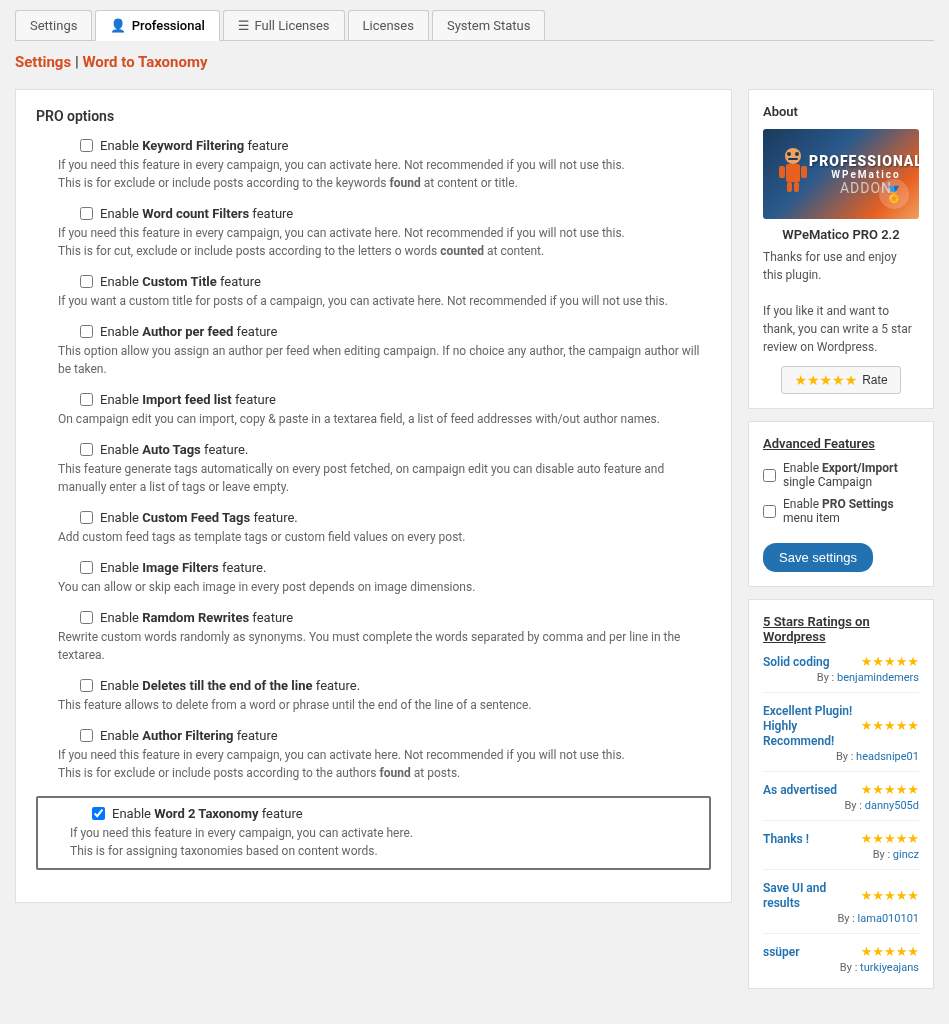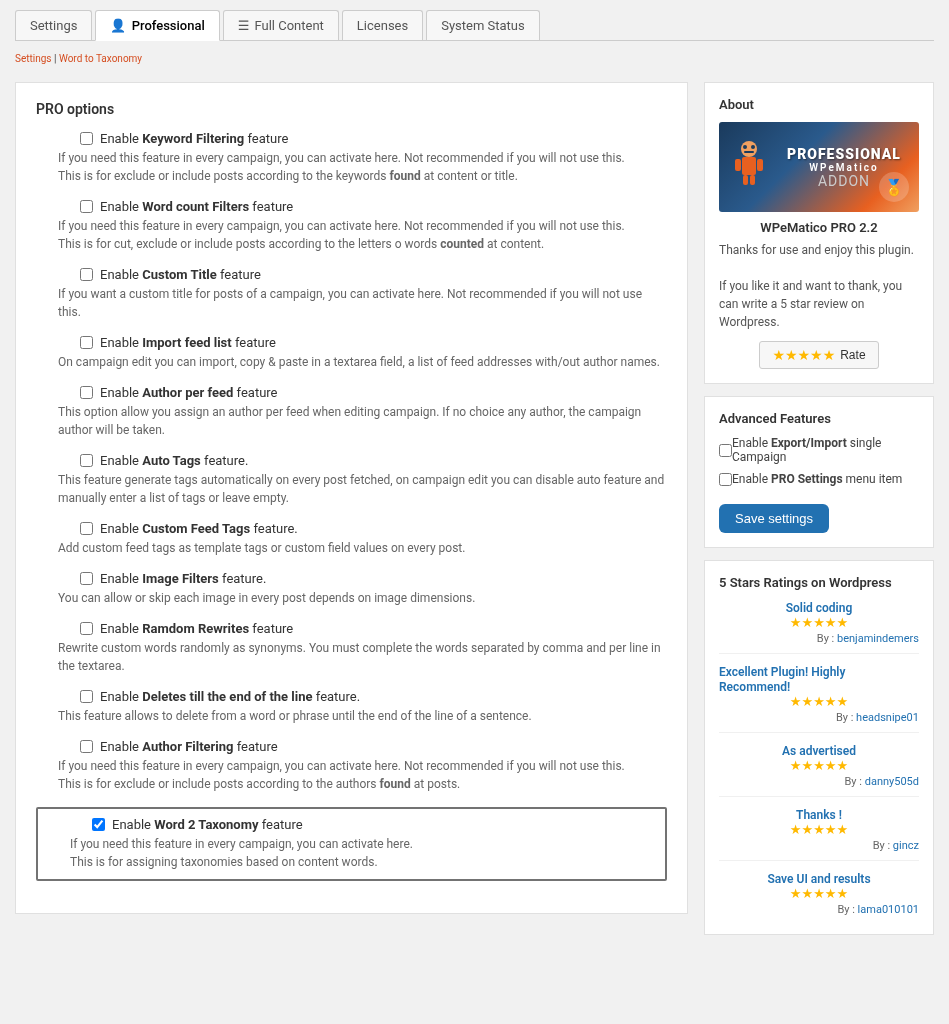--- a/index.html
+++ b/index.html
@@ -38,21 +38,22 @@
     .tab-item.active {
       background: #fff;
       border-bottom: 1px solid #fff;
       margin-bottom: -1px;
       color: #000;
       font-weight: 500;
     }
     
     .breadcrumb {
       margin-bottom: 18px;
-      font-size: 10px;
+      font-size: 15px;
+      font-weight: bold;
     }
     .breadcrumb a {
       color: #d54e21;
       text-decoration: none;
     }
     
     .main-layout {
       display: flex;
       gap: 16px;
       align-items: flex-start;
@@ -103,28 +104,28 @@
       color: #666;
       margin-left: 22px;
       line-height: 1.5;
     }
     
     .save-btn {
       background: #2271b1;
       color: #fff;
       border: none;
       padding: 7px 16px;
-      border-radius: 6px;
+      border-radius: 13px;
       cursor: pointer;
       font-size: 13px;
       margin-top: 10px;
     }
     
     .right-panel {
-      width: 230px;
+      width: 186px;
       flex-shrink: 0;
       display: flex;
       flex-direction: column;
       gap: 12px;
     }
     .right-card {
       background: #fff;
       border: 1px solid #e0e0e0;
       padding: 14px;
     }
@@ -209,21 +210,21 @@
       margin: 0 auto;
       display: flex;
       justify-content: center;
       width: fit-content;
     }
     .rate-stars { color: #ffb900; font-size: 14px; }
     
     .adv-option {
       display: flex;
       align-items: center;
-      gap: 0;
+      gap: 7px;
       margin-bottom: 8px;
       font-size: 12px;
       color: #444;
     }
     .adv-option em {
       font-style: normal;
       font-weight: 700;
     }
     
     .ratings-list {
@@ -235,21 +236,20 @@
       padding-bottom: 8px;
     }
     .rating-item:not(:last-child) {
       border-bottom: 1px solid #f0f0f0;
     }
     .rating-header {
       display: flex;
       justify-content: space-between;
       align-items: center;
       margin-bottom: 2px;
-      flex-direction: column;
     }
     .rating-title a {
       color: #2271b1;
       text-decoration: none;
       font-size: 12px;
       font-weight: 600;
     }
     .rating-stars { color: #ffb900; font-size: 13px; }
     .rating-by {
       font-size: 11px;
@@ -258,20 +258,21 @@
     }
     .rating-by a {
       color: #2271b1;
       text-decoration: none;
     }
     .right-card-title-section {
       font-size: 13px;
       font-weight: 600;
       color: #333;
       margin-bottom: 10px;
+      text-decoration: underline;
     }
     
     .ratings-list::-webkit-scrollbar { width: 6px; }
     .ratings-list::-webkit-scrollbar-track { background: #f1f1f1; }
     .ratings-list::-webkit-scrollbar-thumb { background: #ccc; border-radius: 3px; }
   </style>
 </head>
 <body>
 
 <div class="page-wrapper">
@@ -279,21 +280,21 @@
   <div class="tabs-bar">
     <div class="tab-item">
       <span>Settings</span>
     </div>
     <div class="tab-item active">
       <span>👤</span>
       <span>Professional</span>
     </div>
     <div class="tab-item">
       <span>☰</span>
-      <span>Full Content</span>
+      <span>Full Licenses</span>
     </div>
     <div class="tab-item">
       <span>Licenses</span>
     </div>
     <div class="tab-item">
       <span>System Status</span>
     </div>
   </div>
 
   <div class="breadcrumb">
@@ -325,30 +326,30 @@
           <div class="option-row">
             <div class="option-label-line">
               <input type="checkbox" style="">
               <span class="option-label-text">Enable <em>Custom Title</em> feature</span>
             </div>
             <div class="option-desc">If you want a custom title for posts of a campaign, you can activate here. Not recommended if you will not use this.</div>
           </div>
           <div class="option-row">
             <div class="option-label-line">
               <input type="checkbox" style="">
+              <span class="option-label-text">Enable <em>Author per feed</em> feature</span>
+            </div>
+            <div class="option-desc">This option allow you assign an author per feed when editing campaign. If no choice any author, the campaign author will be taken.</div>
+          </div>
+          <div class="option-row">
+            <div class="option-label-line">
+              <input type="checkbox" style="">
               <span class="option-label-text">Enable <em>Import feed list</em> feature</span>
             </div>
             <div class="option-desc">On campaign edit you can import, copy &amp; paste in a textarea field, a list of feed addresses with/out author names.</div>
-          </div>
-          <div class="option-row">
-            <div class="option-label-line">
-              <input type="checkbox" style="">
-              <span class="option-label-text">Enable <em>Author per feed</em> feature</span>
-            </div>
-            <div class="option-desc">This option allow you assign an author per feed when editing campaign. If no choice any author, the campaign author will be taken.</div>
           </div>
           <div class="option-row">
             <div class="option-label-line">
               <input type="checkbox" style="">
               <span class="option-label-text">Enable <em>Auto Tags</em> feature.</span>
             </div>
             <div class="option-desc">This feature generate tags automatically on every post fetched, on campaign edit you can disable auto feature and manually enter a list of tags or leave empty.</div>
           </div>
           <div class="option-row">
             <div class="option-label-line">

